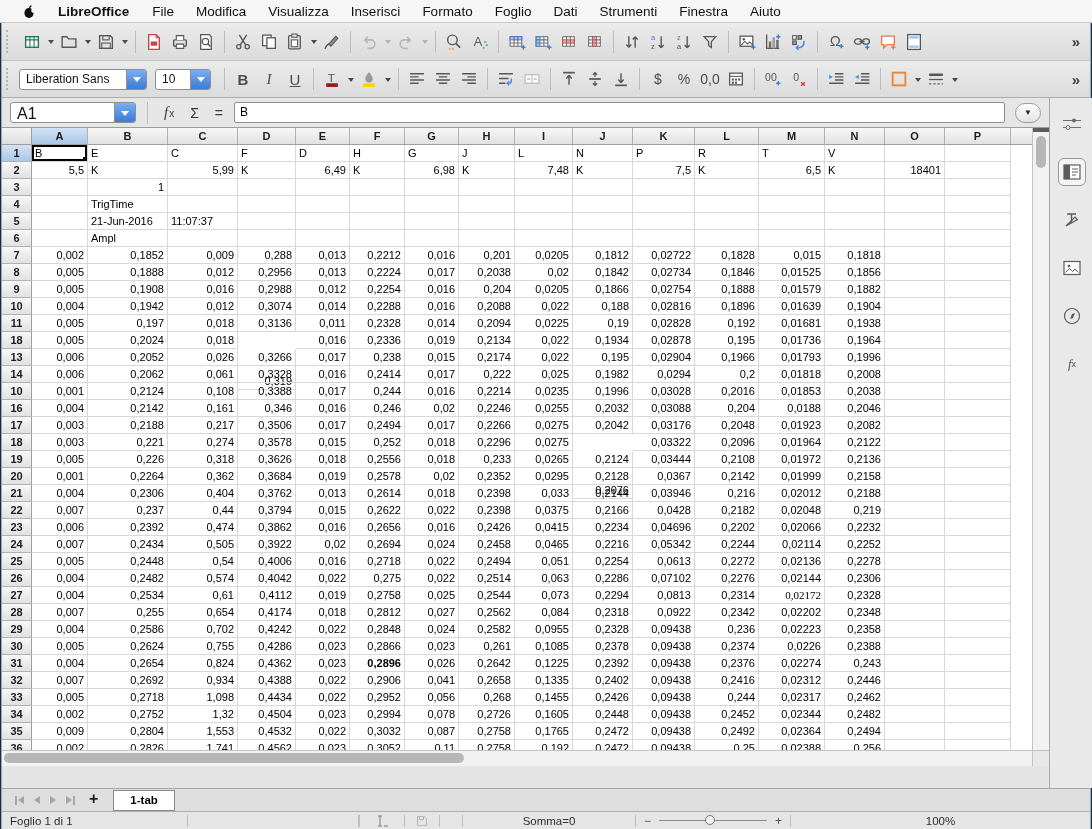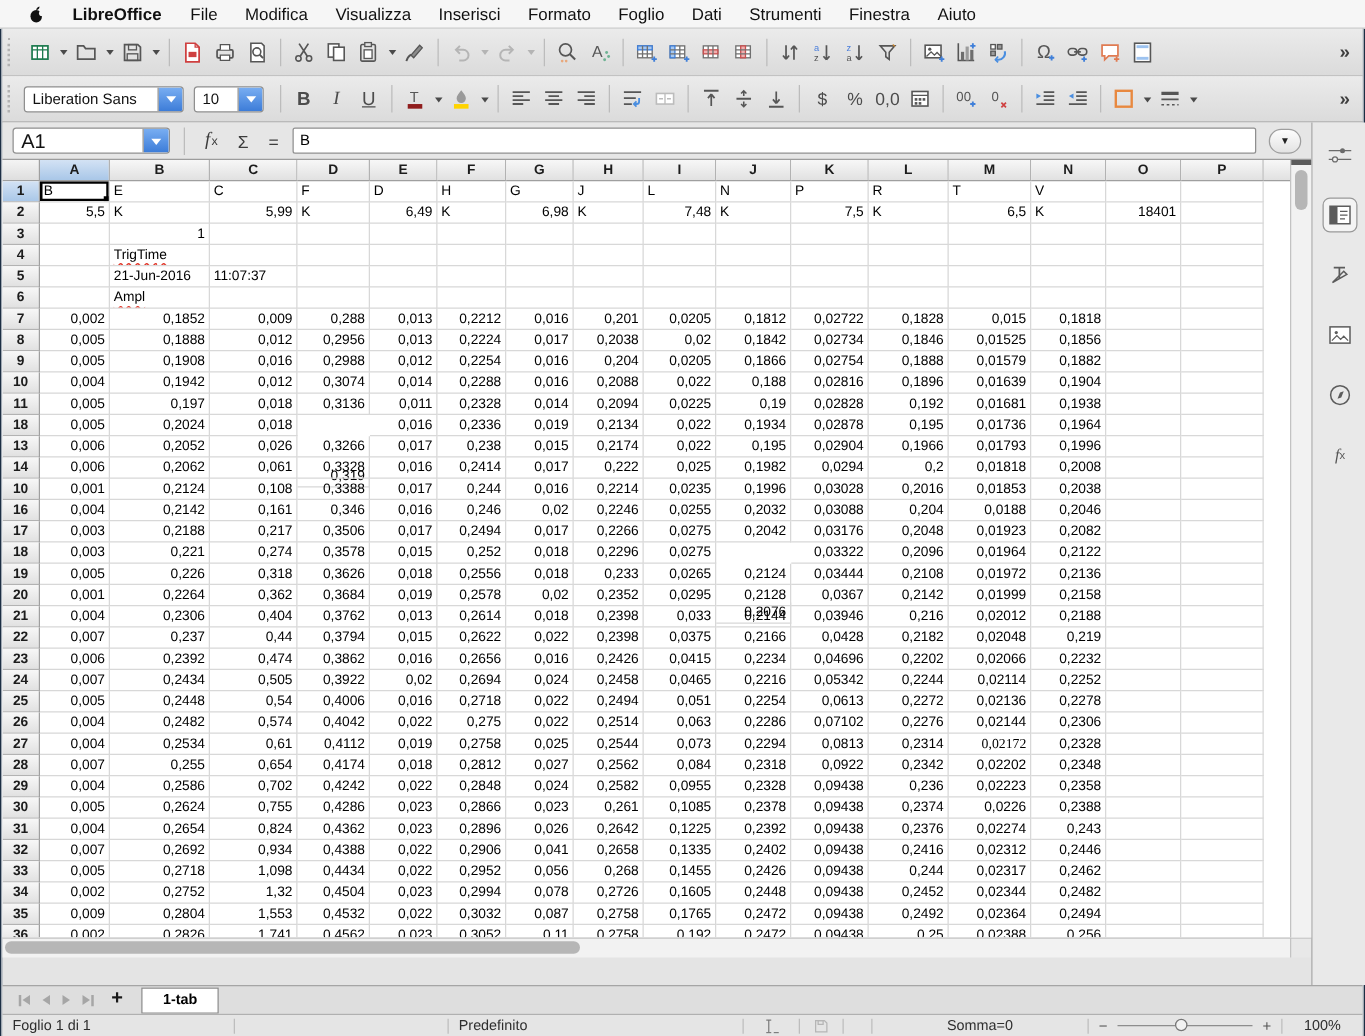--- a/index.html
+++ b/index.html
@@ -1180,21 +1180,21 @@
                   <div class="cell txt" style="width: 60px;"></div>
                   <div class="cell txt" style="width: 66px;"></div>
                 </div>
                 <div class="grow">
                   <div class="rh">31</div>
                   <div class="cell num" style="width: 56px;">0,004</div>
                   <div class="cell num" style="width: 80px;">0,2654</div>
                   <div class="cell num" style="width: 70px;">0,824</div>
                   <div class="cell num" style="width: 58px;">0,4362</div>
                   <div class="cell num" style="width: 54px;">0,023</div>
-                  <div class="cell num" style="width: 55px;">0,2896</div>
+                  <div class="cell num" style="width: 55px; font-weight: bold;">0,2896</div>
                   <div class="cell num" style="width: 54px;">0,026</div>
                   <div class="cell num" style="width: 56px;">0,2642</div>
                   <div class="cell num" style="width: 58px;">0,1225</div>
                   <div class="cell num" style="width: 60px;">0,2392</div>
                   <div class="cell num" style="width: 62px;">0,09438</div>
                   <div class="cell num" style="width: 64px;">0,2376</div>
                   <div class="cell num" style="width: 66px;">0,02274</div>
                   <div class="cell num" style="width: 60px;">0,243</div>
                   <div class="cell txt" style="width: 60px;"></div>
                   <div class="cell txt" style="width: 66px;"></div>
@@ -1369,21 +1369,20 @@
         </span>
       <span class="addsheet">+</span>
       <span class="sheettab">1-tab</span>
     </div>
 
     <div class="status">
       <span class="sseg" style="width:185px">Foglio 1 di 1</span>
       <span class="sdiv"></span>
       <span class="sseg" style="width:170px"></span>
       <span class="sdiv"></span>
-      <span class="sseg" style="width:235px">Predefinito</span>
       <span class="sdiv"></span>
       <span class="sseg" style="width:44px; justify-content:center">
         <svg width="14" height="12" viewBox="0 0 14 12">
             <path d="M3 1h4M5 1v10M3 11h4M9 11h4" stroke="#7d7d7d" fill="none"></path>
           </svg>
       </span>
       <span class="sdiv"></span>
       <span class="sseg" style="width:34px; justify-content:center">
         <svg width="12" height="12" viewBox="0 0 12 12">
             <path d="M1.5 1.5h7l2 2v7h-9z" fill="none" stroke="#b5b5b5"></path>

